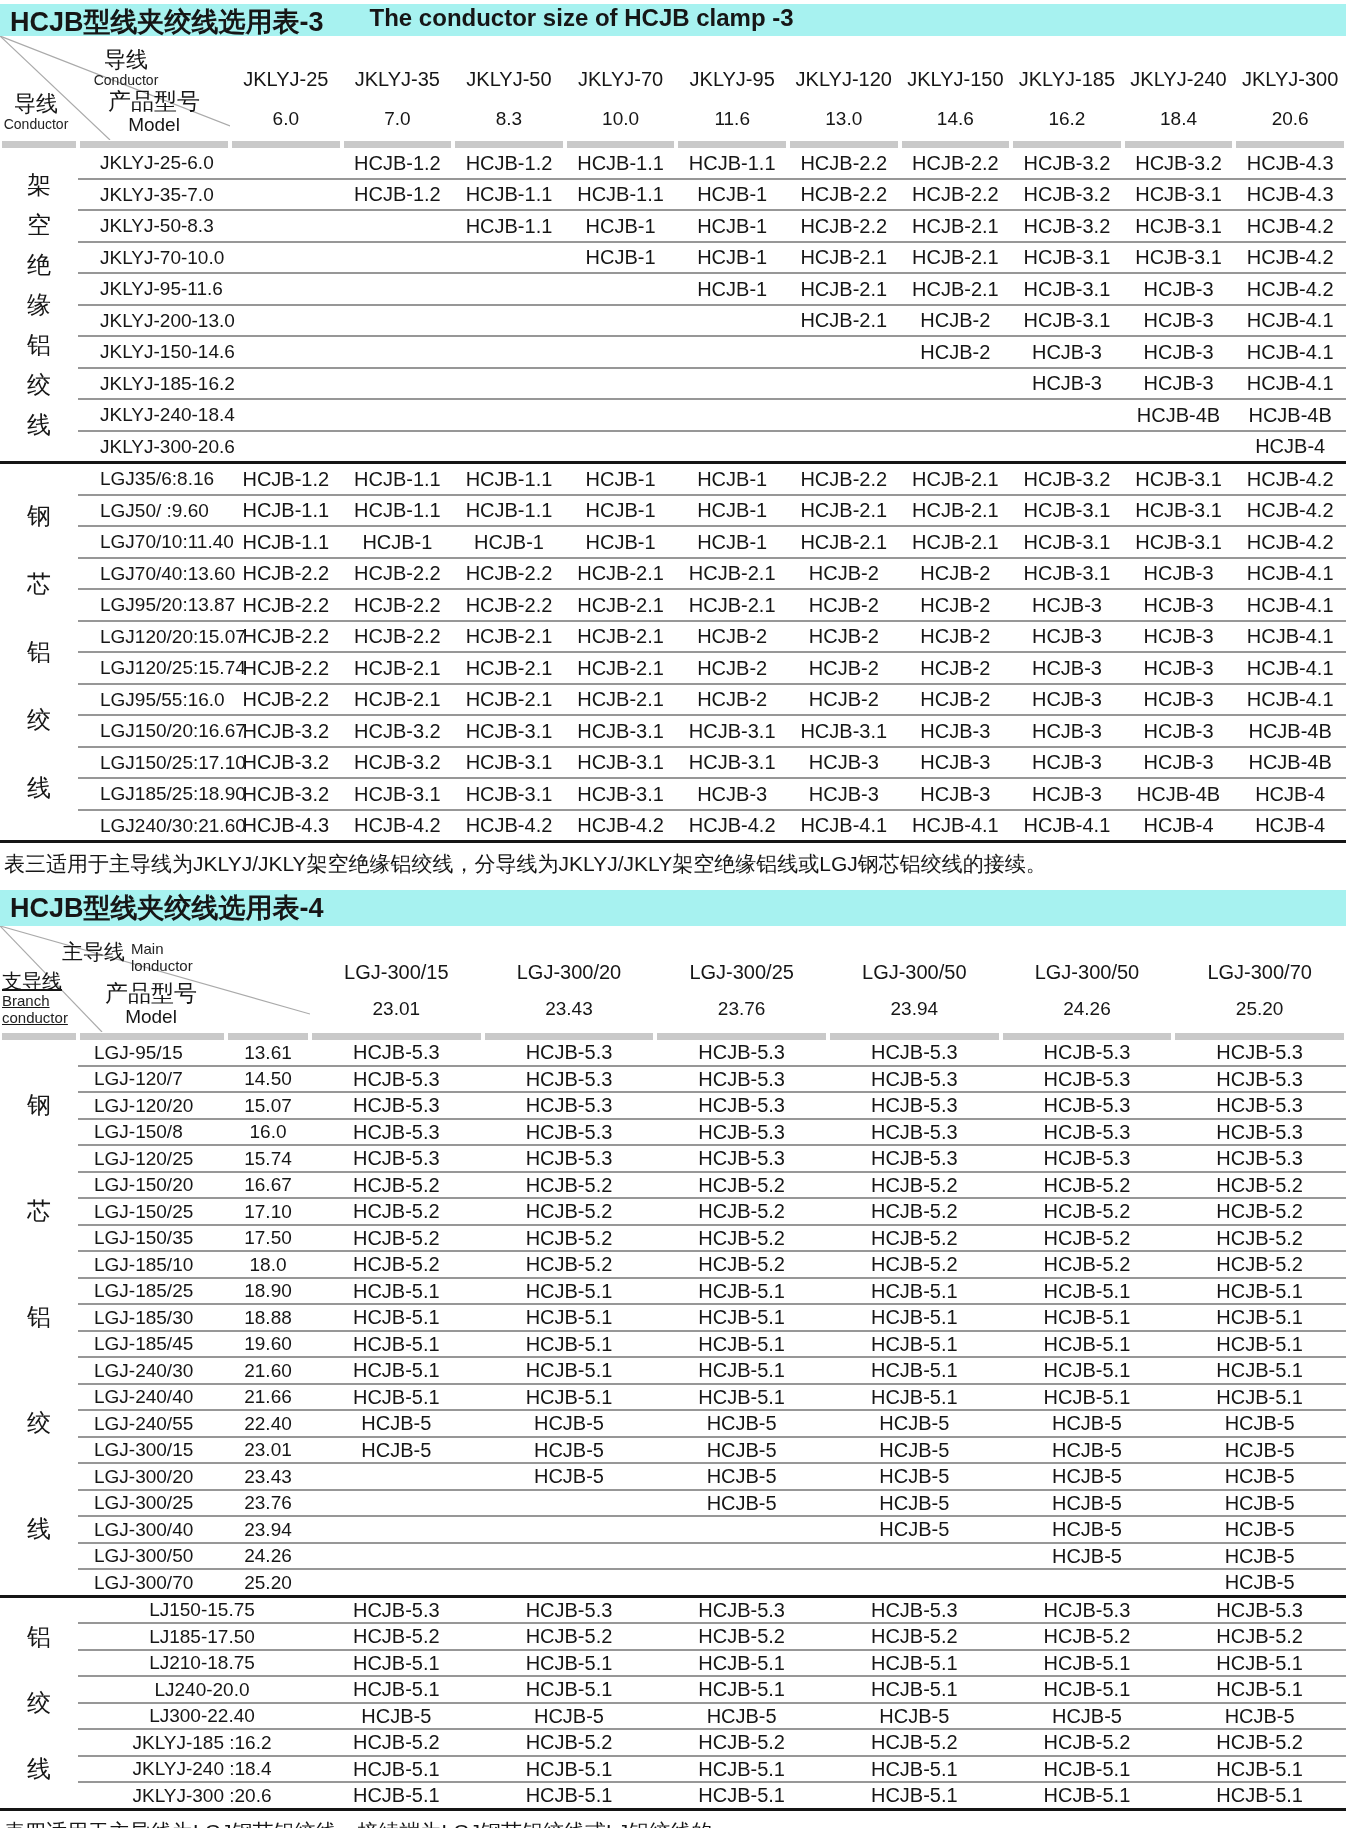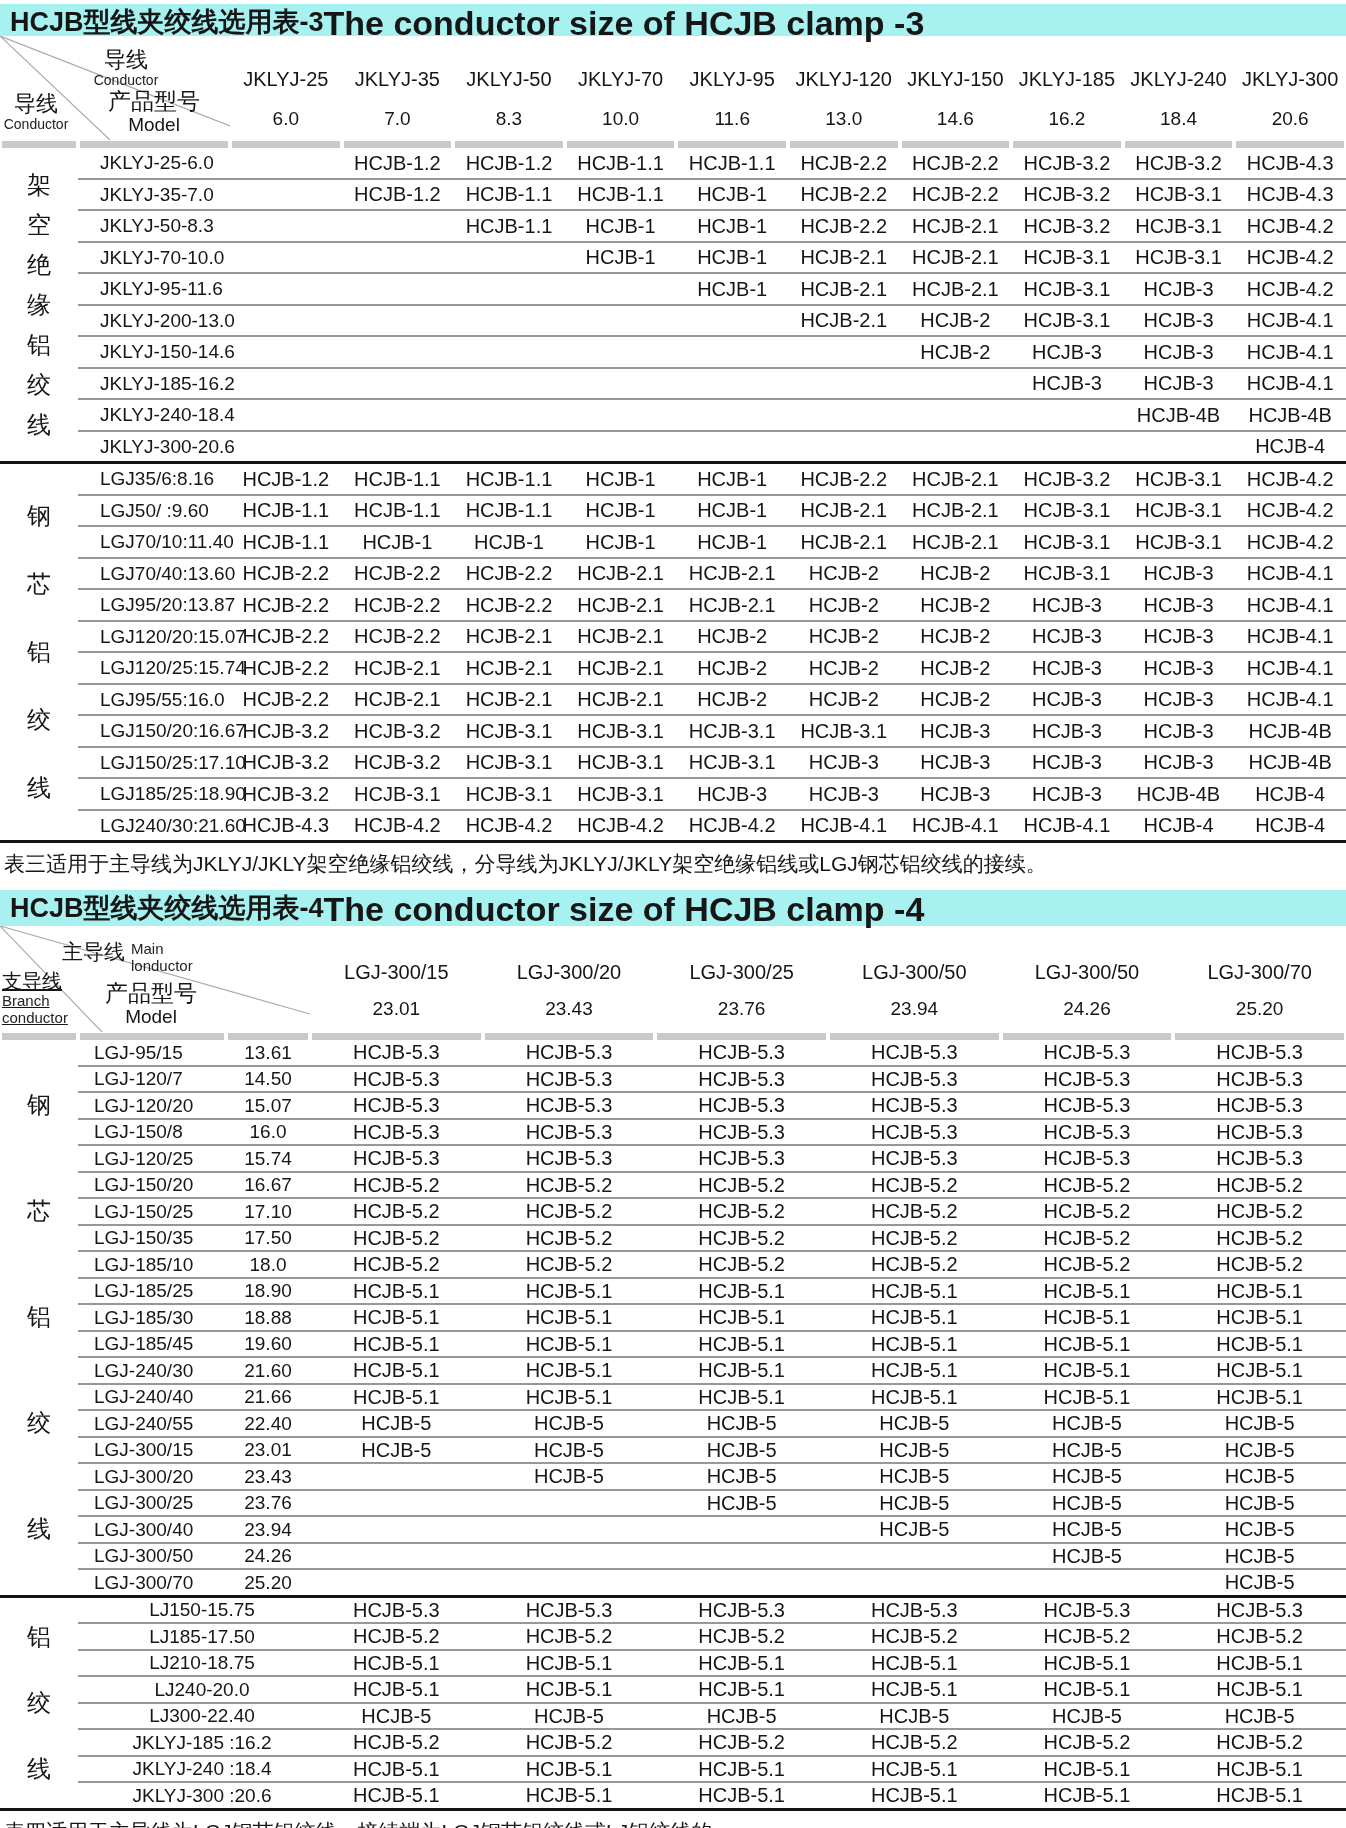--- a/index.html
+++ b/index.html
@@ -1,19 +1,19 @@
 <!DOCTYPE html>
 <html><head>
 <meta charset="utf-8">
 <style>
   html,body{margin:0;padding:0;background:#fff;}
   body{width:1346px;font-family:"Liberation Sans",sans-serif;color:#161616;-webkit-font-smoothing:antialiased;}
   .bar{background:#a7f2f0;height:32px;display:flex;align-items:flex-start;padding-left:10px;margin-top:4px;}
   .bar .zh{font-weight:bold;font-size:27px;}
-  .bar .en{font-weight:bold;font-size:34px;}
+  .bar .en{font-weight:bold;font-size:24px;margin-left:46px;}
   #bar2{margin-top:12px;height:36px;}
 
   table.grid{border-collapse:collapse;table-layout:fixed;width:1346px;}
   table.grid td,table.grid th{padding:0;}
 
   
   td.corner{position:relative;}
   .t3 td.corner{height:104px;}
   .t4 td.corner{height:106px;margin-left:44px;}
   .corner svg{position:absolute;left:0;top:0;width:100%;height:100%;display:block;}
@@ -483,21 +483,20 @@
         <td class="val">HCJB-4</td>
         <td class="val">HCJB-4</td>
       </tr>
     </tbody>
 </table>
 
 <div class="fn">表三适用于主导线为JKLYJ/JKLY架空绝缘铝绞线，分导线为JKLYJ/JKLY架空绝缘铝线或LGJ钢芯铝绞线的接续。</div>
 
 <div class="bar" id="bar2">
   <span class="zh">HCJB型线夹绞线选用表-4</span>
-  <span class="en">The conductor size of HCJB clamp -4</span>
 </div>
 
 <table class="grid t4">
   <colgroup>
       <col style="width:78px">
       <col style="width:148px">
       <col style="width:84px">
     </colgroup>
   <thead>
     <tr class="head-row">

